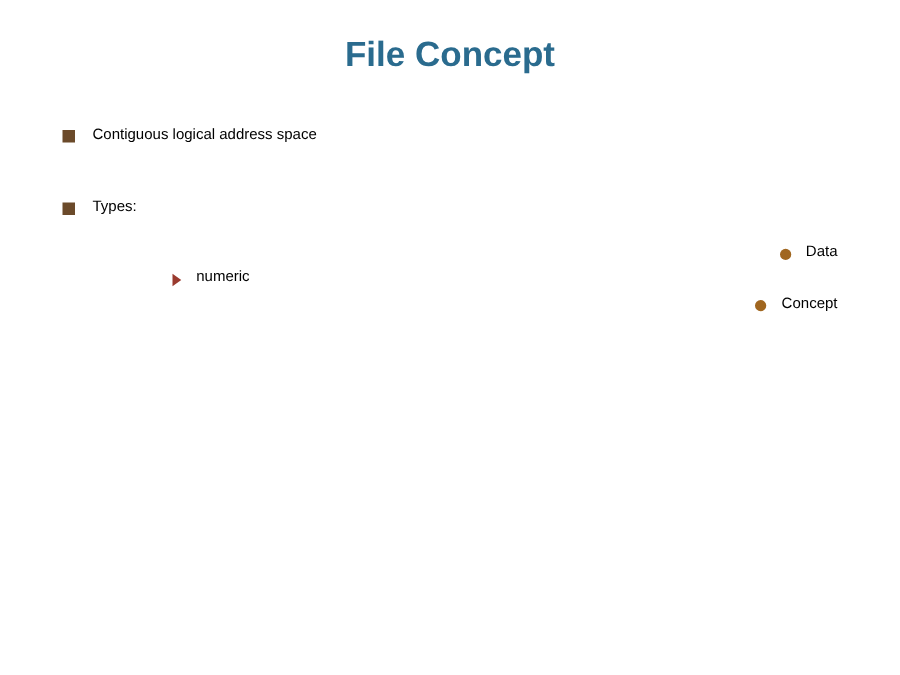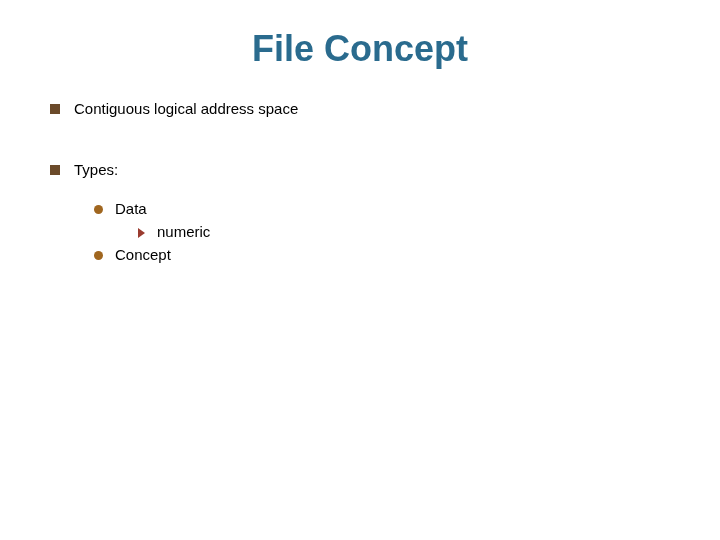--- a/index.html
+++ b/index.html
@@ -16,43 +16,44 @@
     width: 720px;
     height: 540px;
     box-sizing: border-box;
   }
   .title {
     position: absolute;
     top: 28px;
     left: 0;
     width: 100%;
     text-align: center;
-    font-size: 36px;
+    font-size: 28px;
     font-weight: bold;
     color: #2a6b8e;
   }
   .body {
     position: absolute;
     top: 100px;
     left: 50px;
     right: 50px;
-    font-size: 15px;
+    font-size: 12px;
     color: #000000;
   }
   .lvl1 {
     display: flex;
     align-items: flex-start;
     margin-bottom: 22px;
   }
   .lvl2 {
     display: flex;
     align-items: flex-start;
     margin-left: 44px;
     margin-top: 6px;
     margin-bottom: 6px;
+    justify-content: flex-end;
   }
   .lvl3 {
     display: flex;
     align-items: flex-start;
     margin-left: 88px;
     margin-top: 6px;
     margin-bottom: 6px;
     text-align: right;
   }
   .group {

